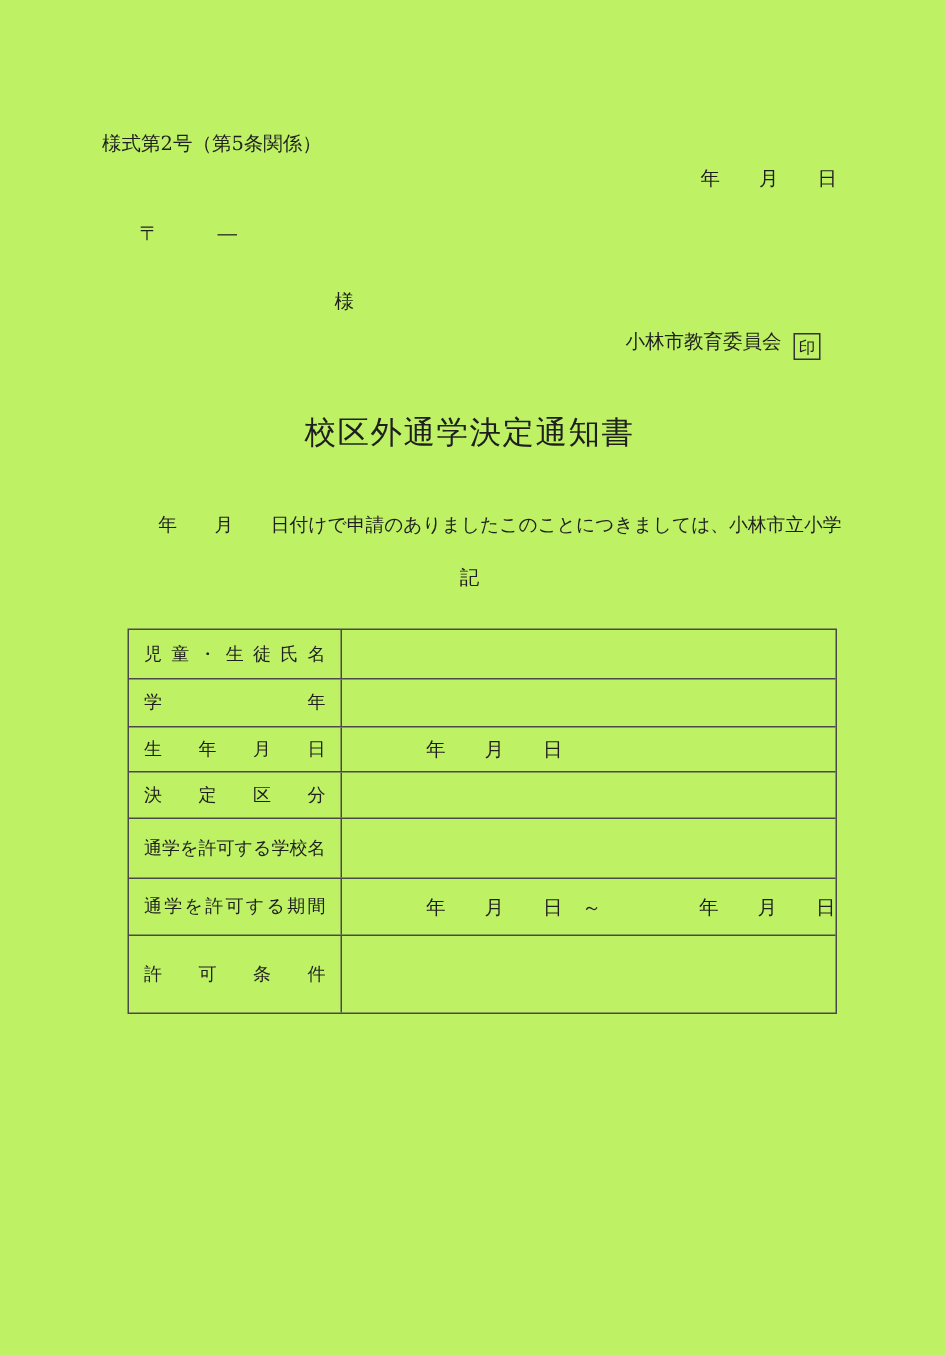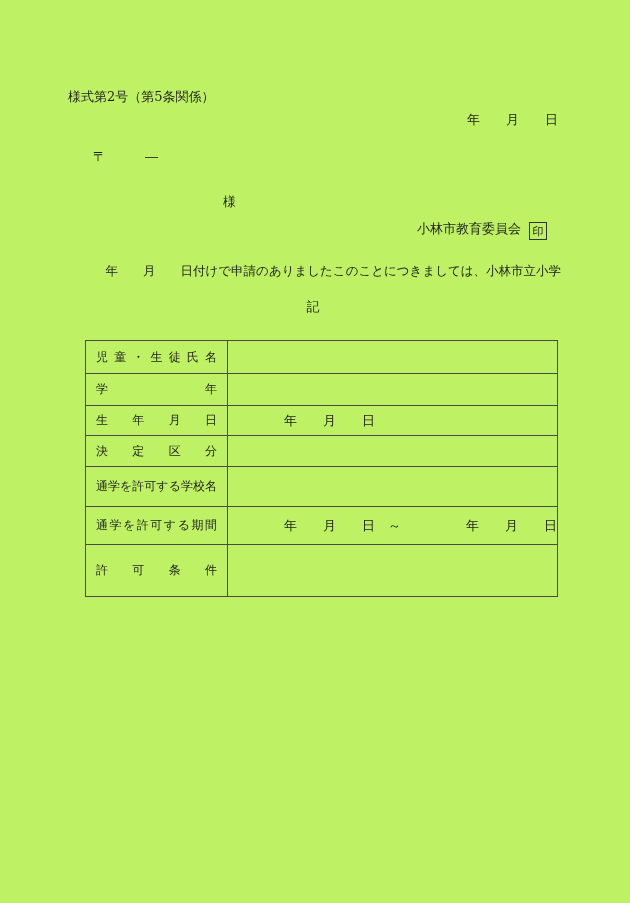--- a/index.html
+++ b/index.html
@@ -41,21 +41,21 @@
     font-size: 11px;
     line-height: 1;
   }
   .doc-title {
     margin-top: 37px;
     text-align: center;
     font-size: 21px;
     line-height: 22px;
     letter-spacing: 1px;
   }
-  .body-para { margin-top: 18px; }
+  .body-para { margin-top: 38px; }
   .body-para .bline {
     font-size: 12.5px;
     line-height: 25px;
     white-space: pre;
   }
   .record-heading {
     margin-top: 17px;
     text-align: center;
     font-size: 13px;
     line-height: 14px;
@@ -113,20 +113,21 @@
 
   <div class="line postal-line">〒　　　―</div>
 
   <div class="line addressee">様</div>
 
   <div class="issuer-row">
     <span>小林市教育委員会</span>
     <span class="seal-box">印</span>
   </div>
 
+  <div class="doc-title">校区外通学決定通知書</div>
 
   <div class="body-para">
     <div class="bline">　　　年　　月　　日付けで申請のありましたこのことにつきましては、小林市立小学</div>
   </div>
 
   <div class="record-heading">記</div>
 
   <div class="decision-table">
 
     <div class="trow r1">

